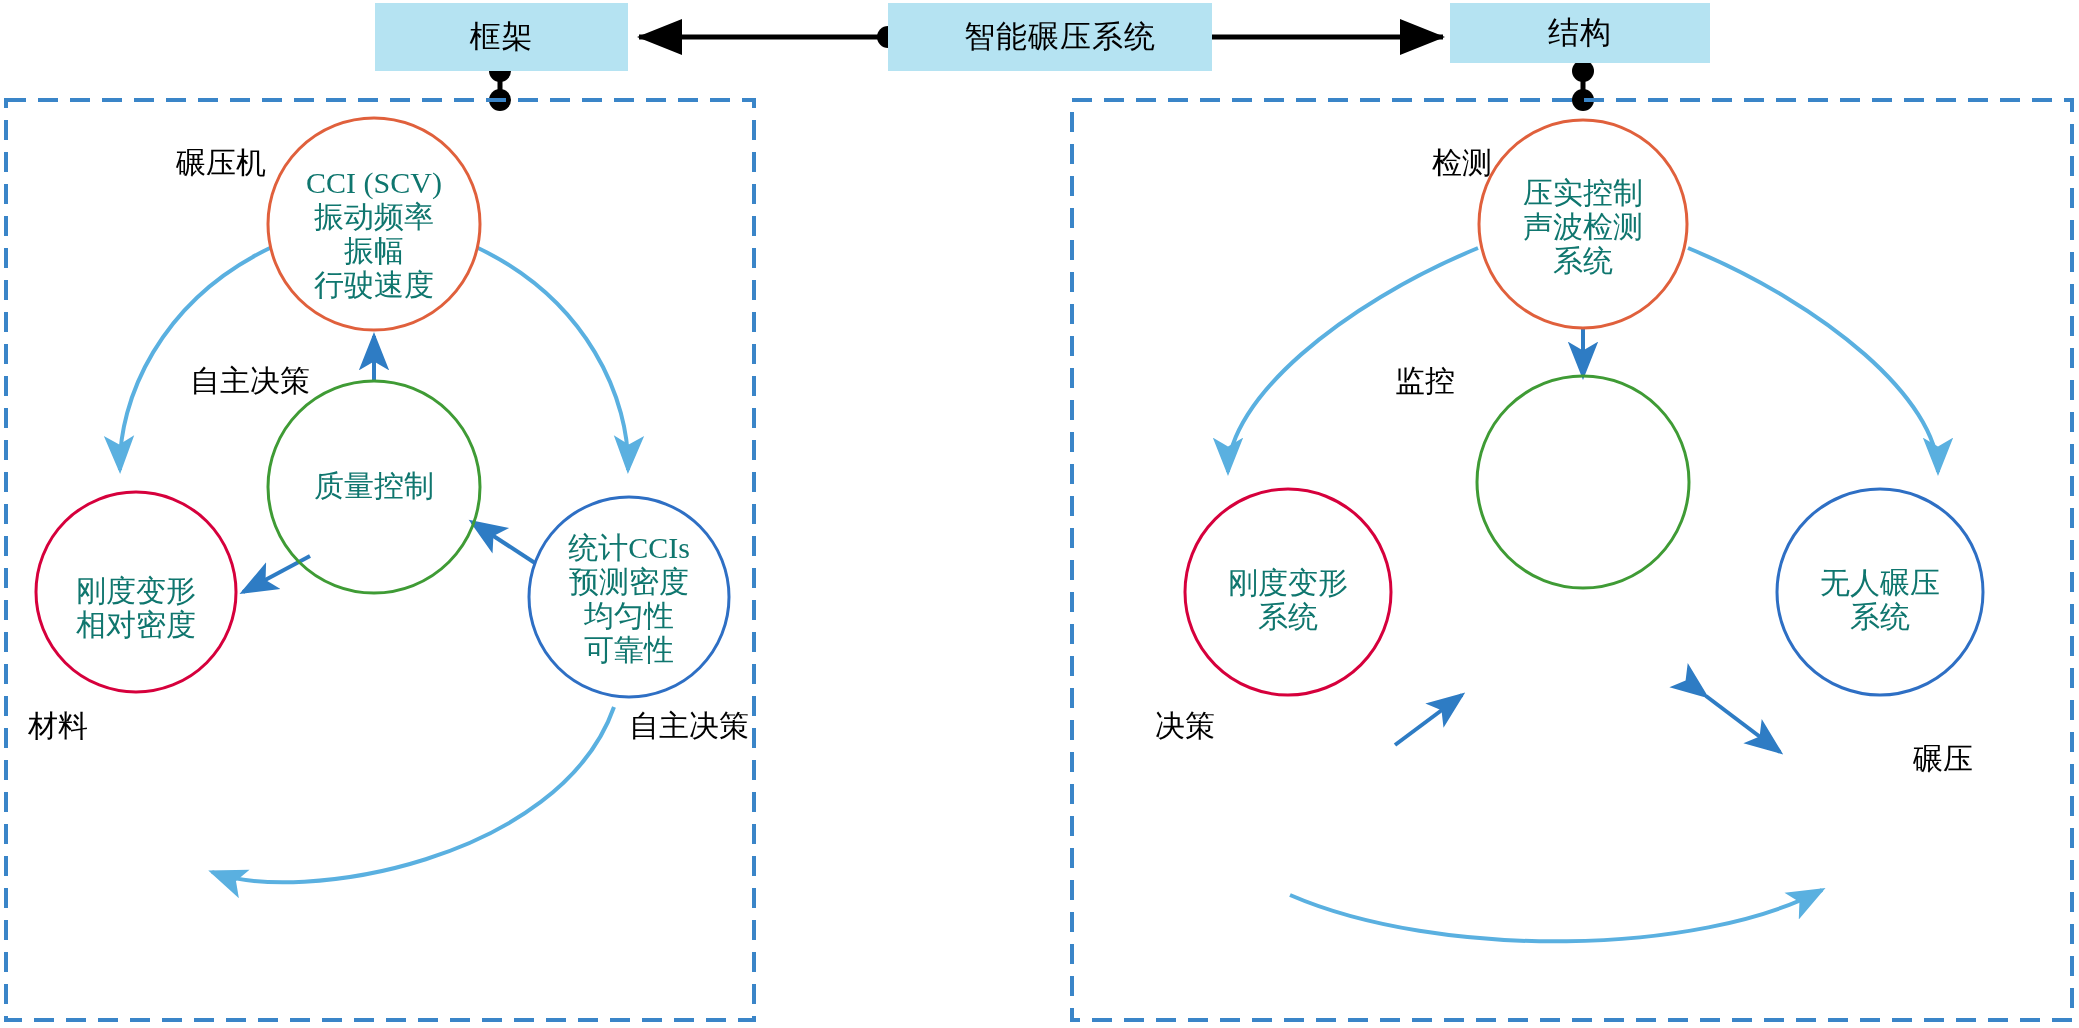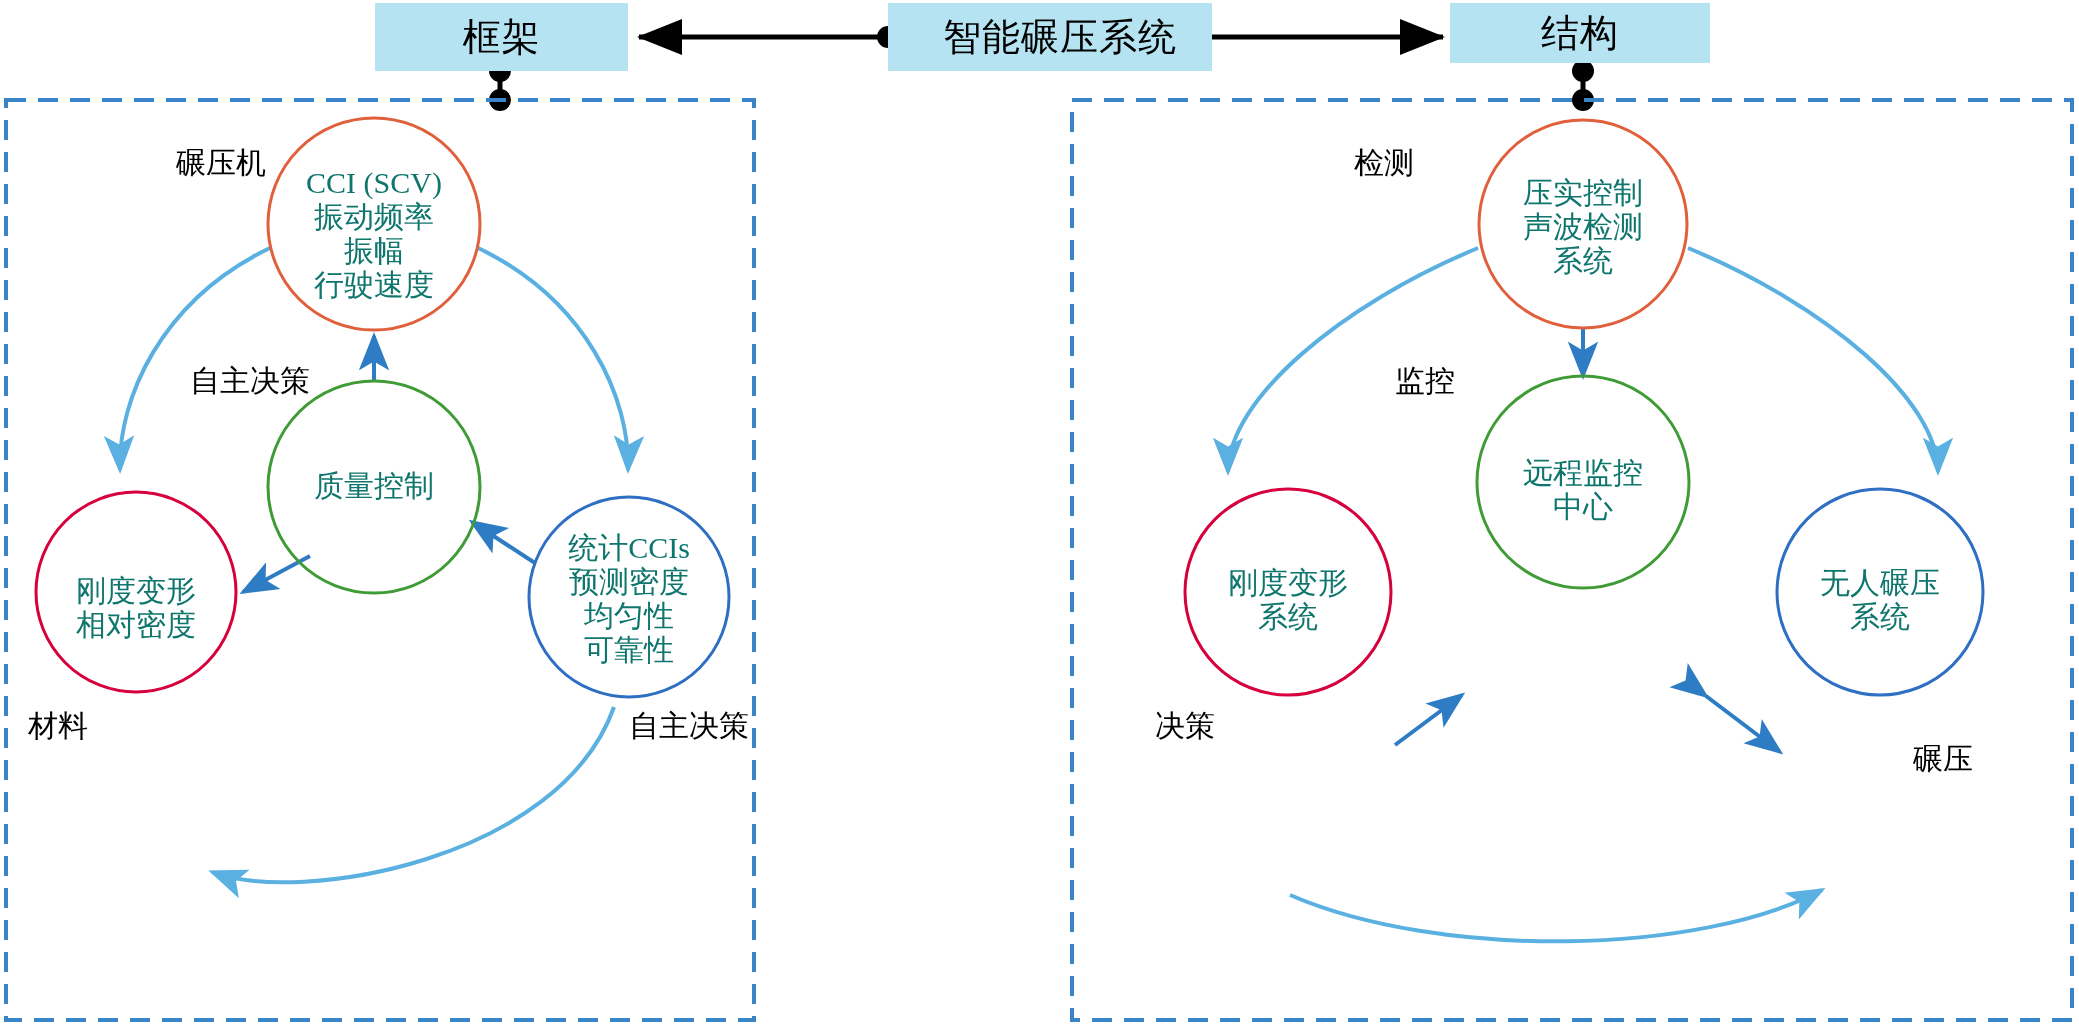--- a/index.html
+++ b/index.html
@@ -1,21 +1,21 @@
 <!DOCTYPE html>
 <html><head>
 <meta charset="utf-8">
 <style>
   html,body{margin:0;padding:0;background:#ffffff;}
   body{width:2079px;height:1028px;overflow:hidden;font-family:"Liberation Serif","DejaVu Serif",serif;}
   #stage{position:relative;width:2079px;height:1028px;background:#fff;}
   svg.layer{position:absolute;left:0;top:0;width:2079px;height:1028px;overflow:visible;}
   .topbox{
     position:absolute;background:#b5e3f2;display:flex;align-items:center;justify-content:center;
-    color:#000;font-size:38px;font-family:"Liberation Serif","DejaVu Serif",serif;letter-spacing:1px;
+    color:#000;font-size:31px;font-family:"Liberation Serif","DejaVu Serif",serif;letter-spacing:1px;
   }
   .nodelabel{
     position:absolute;color:#0f766e;text-align:center;line-height:1.13;
     font-size:30px;font-family:"Liberation Serif","DejaVu Serif",serif;
     white-space:pre-line;pointer-events:none;
   }
   .cornerlabel{
     position:absolute;color:#000;font-size:30px;
     font-family:"Liberation Serif","DejaVu Serif",serif;white-space:nowrap;
   }
@@ -107,30 +107,28 @@
   <div class="nodelabel" style="left:16px;top:574px;width:240px;">刚度变形
 相对密度</div>
   <div class="nodelabel" style="left:509px;top:531px;width:240px;">统计CCIs
 预测密度
 均匀性
 可靠性</div>
 
   <div class="nodelabel" style="left:1463px;top:176px;width:240px;">压实控制
 声波检测
 系统</div>
-  <div class="nodelabel" style="left:1463px;top:456px;width:240px;">远程监控
-中心</div>
   <div class="nodelabel" style="left:1168px;top:566px;width:240px;">刚度变形
 系统</div>
   <div class="nodelabel" style="left:1760px;top:566px;width:240px;">无人碾压
 系统</div>
 
   <div class="cornerlabel" style="left:176px;top:143px;">碾压机</div>
   <div class="cornerlabel" style="left:190px;top:361px;">自主决策</div>
   <div class="cornerlabel" style="left:28px;top:706px;">材料</div>
   <div class="cornerlabel" style="left:629px;top:706px;">自主决策</div>
 
-  <div class="cornerlabel" style="left:1354px;top:143px;">检测</div>
+  <div class="cornerlabel" style="left:1432px;top:143px;">检测</div>
   <div class="cornerlabel" style="left:1395px;top:361px;">监控</div>
   <div class="cornerlabel" style="left:1155px;top:706px;">决策</div>
   <div class="cornerlabel" style="left:1913px;top:706px;margin-top:33px;">碾压</div>
 
 </div>
 
 </body></html>

